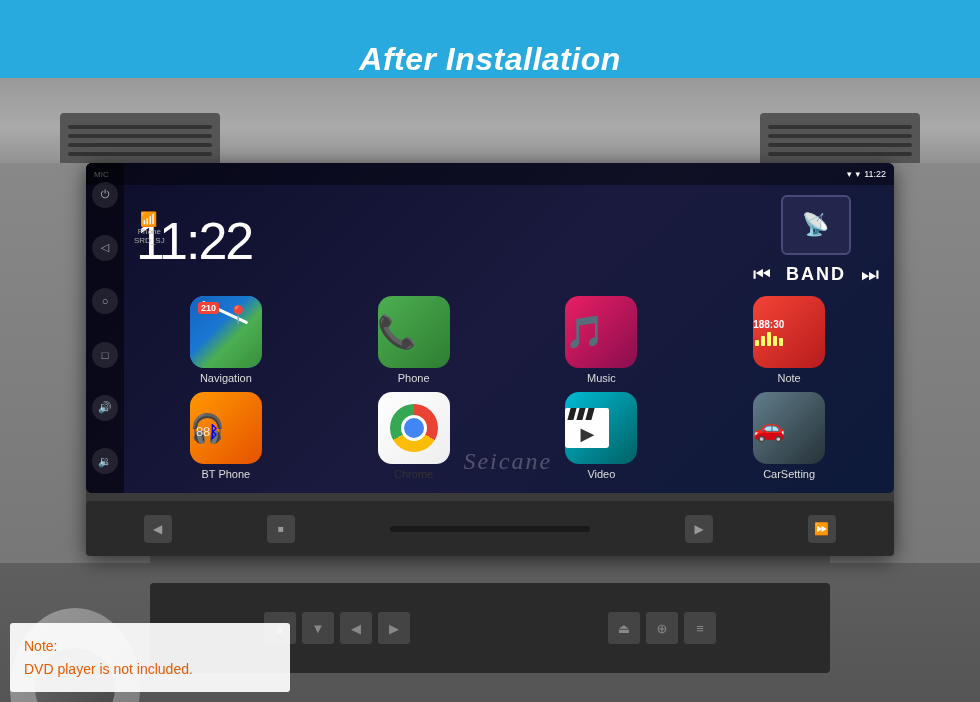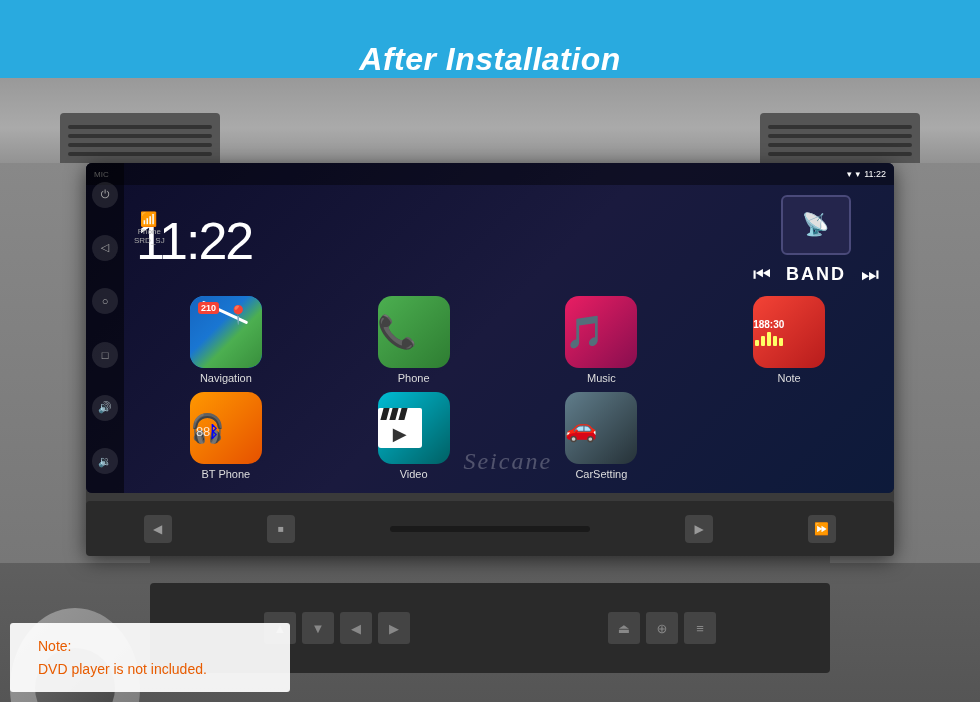--- a/index.html
+++ b/index.html
@@ -360,21 +360,21 @@
       border-radius: 50%;
     }
 
     
     .note-box {
       position: absolute;
       bottom: 10px;
       left: 10px;
       width: 280px;
       background: rgba(255,255,255,0.92);
-      padding: 12px 28px;
+      padding: 12px 14px;
       border-radius: 3px;
       font-size: 14px;
       line-height: 1.6;
     }
     .note-text-orange { color: #e85c00; }
 
     
     .wifi-info {
       position: absolute;
       left: 48px;
@@ -638,20 +638,30 @@
                 <div class="app-icon btmusic-icon">
                   <div class="bt-inner">
                     <span style="font-size:28px;">🎧</span>
                     <span style="position:absolute;bottom:4px;right:6px;color:#00f;font-size:16px;font-weight:bold;">ᛒ</span>
                     <span class="bt-bg-num">88</span>
                   </div>
                 </div>
                 <span class="app-label">BT Phone</span>
               </div>
 
+              <div class="app-item">
+                <div class="app-icon chrome-icon" style="display:flex;align-items:center;justify-content:center;">
+                  <div style="position:relative;width:48px;height:48px;display:flex;align-items:center;justify-content:center;">
+                    <div style="width:48px;height:48px;border-radius:50%;background:conic-gradient(#EA4335 0deg 120deg,#FBBC04 120deg 240deg,#34A853 240deg 360deg);display:flex;align-items:center;justify-content:center;">
+                      <div style="width:26px;height:26px;background:#4285F4;border-radius:50%;border:3px solid #fff;"></div>
+                    </div>
+                  </div>
+                </div>
+                <span class="app-label" style="color:#333;">Chrome</span>
+              </div>
 
               <div class="app-item">
                 <div class="app-icon video-icon">
                   <div class="clapper">
                     <div class="clapper-top">
                       <div class="clapper-stripe"></div>
                       <div class="clapper-stripe"></div>
                       <div class="clapper-stripe"></div>
                     </div>
                     <div class="clapper-body">▶</div>

